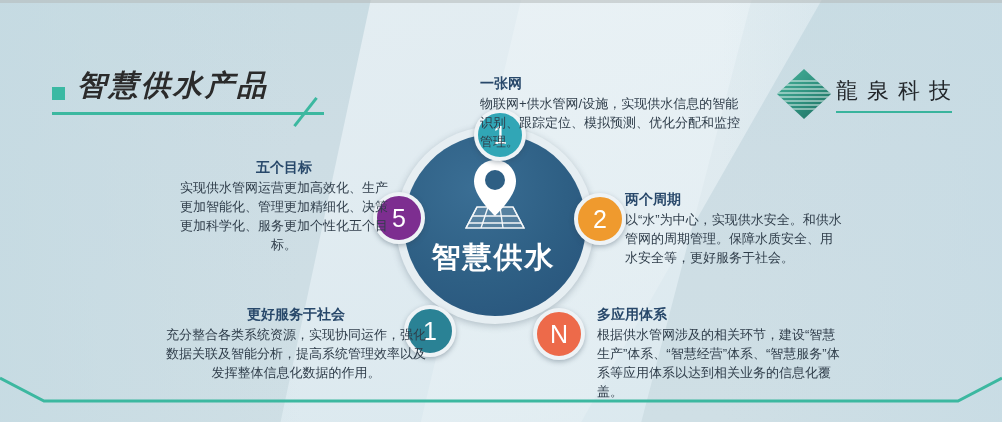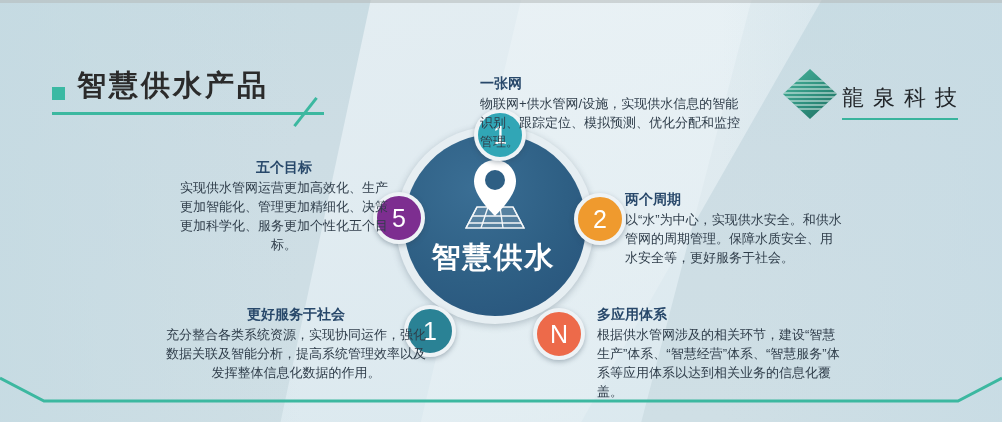--- a/index.html
+++ b/index.html
@@ -72,20 +72,21 @@
     width: 13px;
     height: 13px;
     background: #3bb9a3;
   }
   .title-text {
     position: absolute;
     left: 25px;
     top: 2px;
     font-size: 29px;
     font-weight: bold;
+    font-style: italic;
     letter-spacing: 3px;
     color: #2b2b2b;
     white-space: nowrap;
   }
   .title-rule {
     position: absolute;
     left: 0;
     top: 48px;
     width: 272px;
     height: 3px;
@@ -98,24 +99,24 @@
     width: 3px;
     height: 36px;
     background: #3cb8a0;
     transform: rotate(38deg);
     transform-origin: center;
   }
 
   
   .brand {
     position: absolute;
-    right: 36px;
+    right: 42px;
     top: 68px;
     display: flex;
-    align-items: flex-end;
+    align-items: center;
     gap: 4px;
   }
   .brand-mark {
     width: 56px;
     height: 52px;
     position: relative;
   }
   .brand-text-wrap {
     position: relative;
     padding-bottom: 7px;

